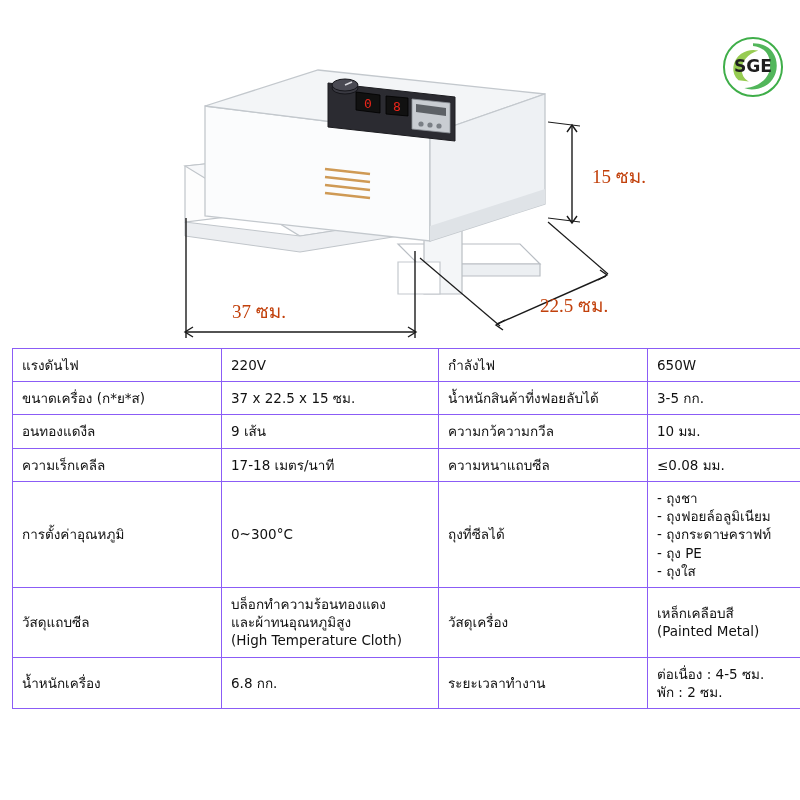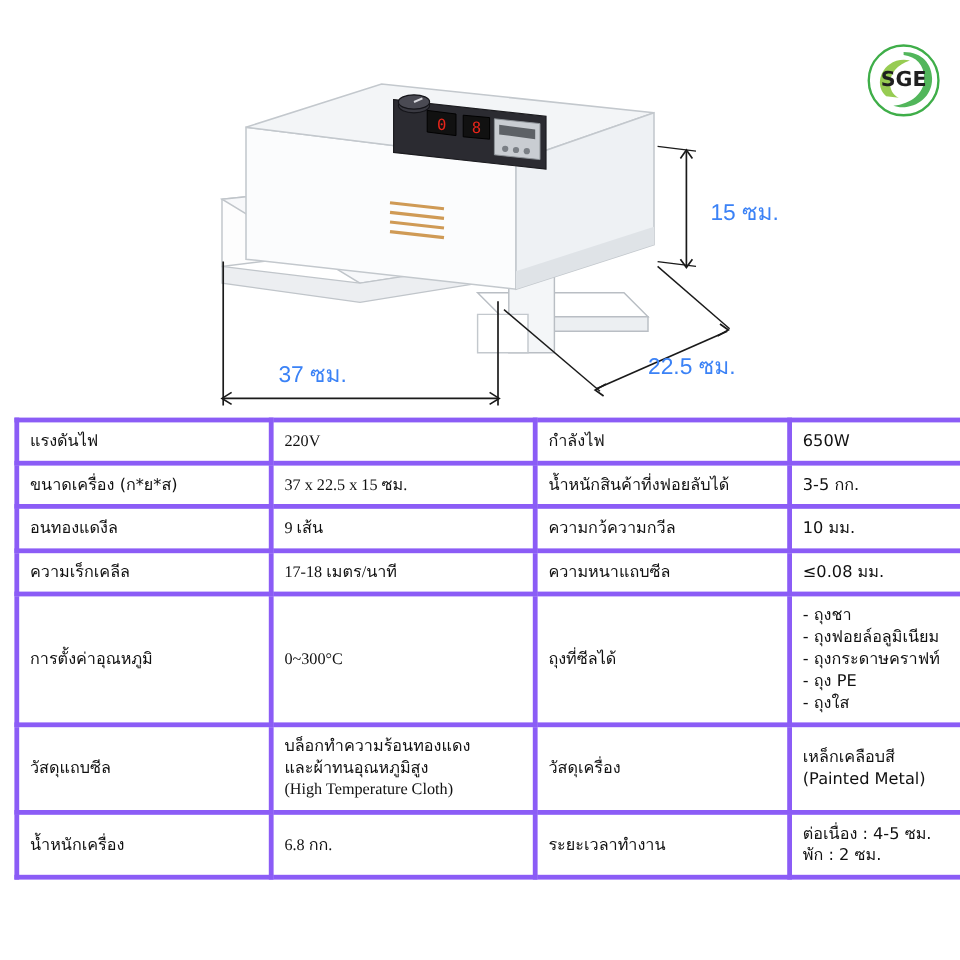--- a/index.html
+++ b/index.html
@@ -31,47 +31,47 @@
     right: 14px;
     top: 8px;
     width: 66px;
     height: 66px;
   }
 
   
   .dim-label {
     position: absolute;
     font-size: 19px;
-    color: #3b82f6;
-    font-family: Liberation Sans, sans-serif;
+    color: #c2410c;
+    font-family: Liberation Serif, serif;
     white-space: nowrap;
   }
   #dim-height { left: 592px; top: 135px; }
   #dim-width  { left: 232px; top: 270px; }
   #dim-depth  { left: 540px; top: 264px; }
 
   
   #spec-table {
     position: absolute;
     left: 12px;
     top: 348px;
     width: 776px;
     border-collapse: collapse;
     table-layout: fixed;
     font-size: 13.5px;
     color: #111;
   }
   #spec-table td {
-    border: 4px solid #8b5cf6;
+    border: 1px solid #8b5cf6;
     padding: 7px 9px;
     vertical-align: middle;
     line-height: 1.35;
   }
   .c1 { width: 190px; }
-  .c2 { width: 198px; font-family: Liberation Serif, serif; }
+  .c2 { width: 198px; }
   .c3 { width: 190px; }
   .c4 { width: 198px; }
   .cell-lines span { display: block; }
 </style>
 </head>
 <body>
 
 <div id="illustration">
 
   

